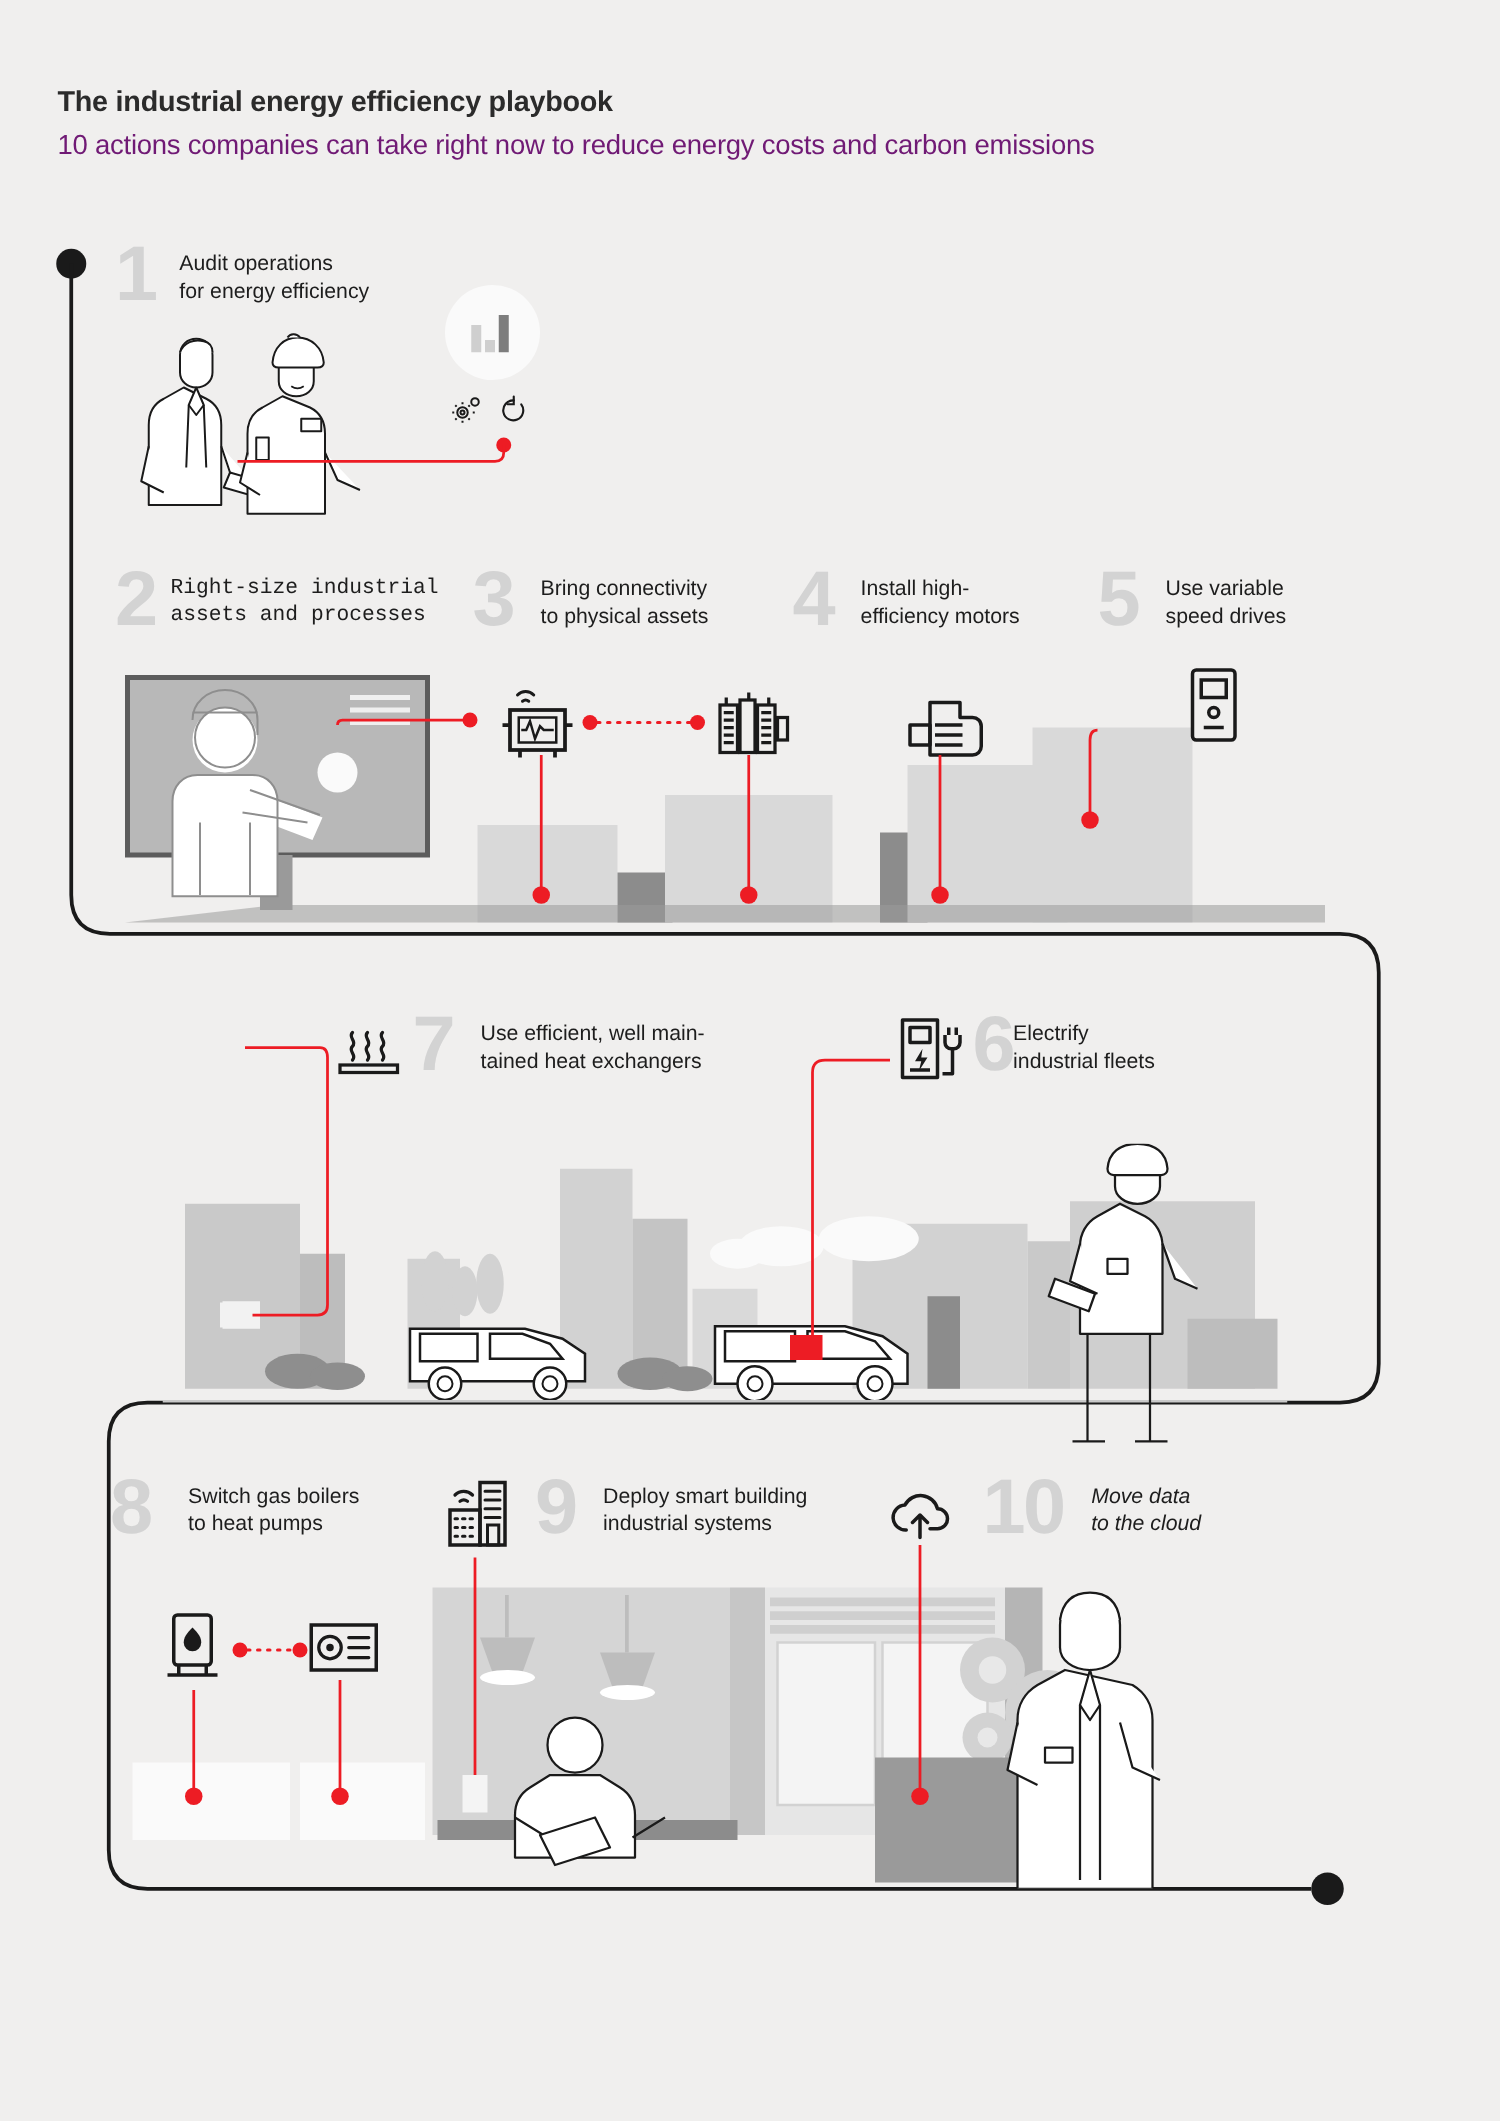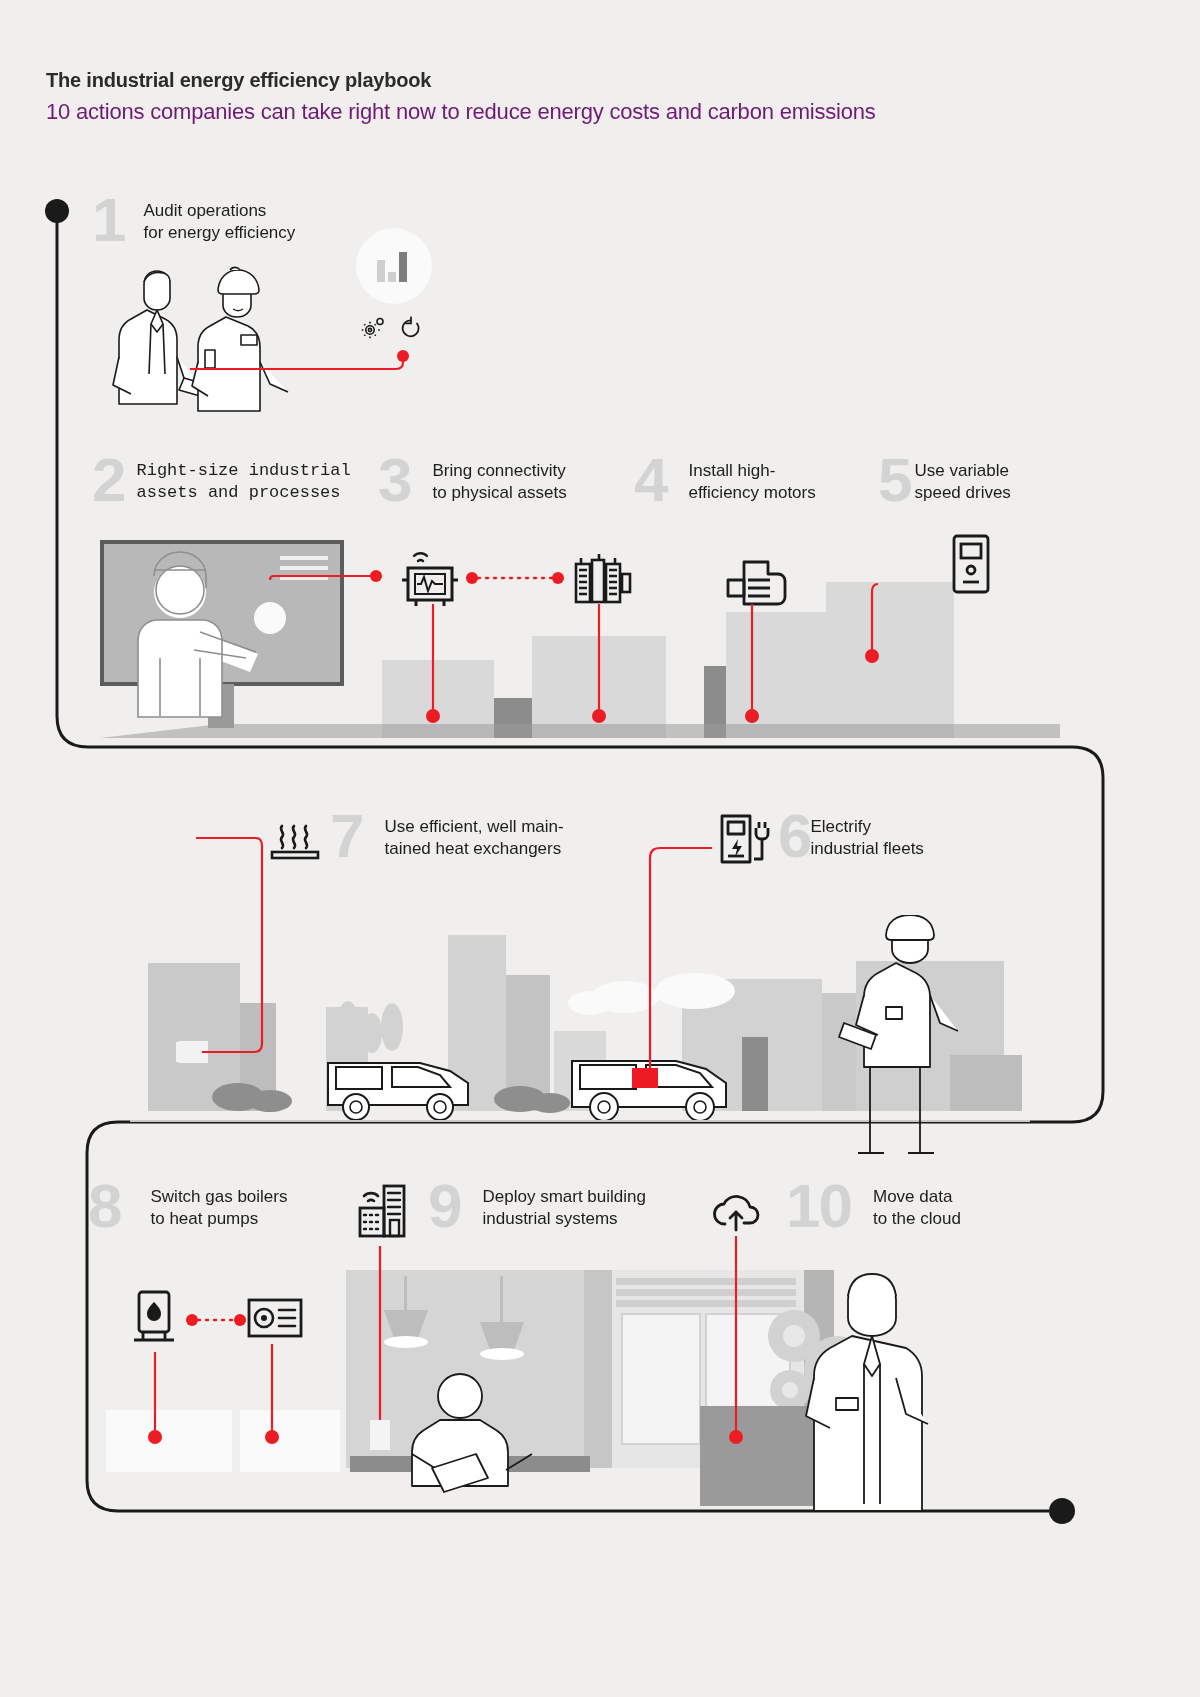--- a/index.html
+++ b/index.html
@@ -7,21 +7,21 @@
     width: 1200px; height: 1697px;
     background: #f0efee;
     font-family: "Liberation Sans", sans-serif;
     overflow: hidden;
   }
   #root { position: relative; width: 1200px; height: 1697px; }
 
   
   .hdr { position: absolute; left: 46px; top: 68px; }
   .hdr h1 {
-    font-size: 20px; font-weight: bold; color: #2b2b2b;
+    font-size: 23px; font-weight: bold; color: #2b2b2b;
     letter-spacing: -0.2px; line-height: 1.2;
   }
   .hdr h2 {
     font-size: 22px; font-weight: normal; color: #701a75;
     margin-top: 7px; letter-spacing: -0.2px; line-height: 1.2;
   }
 
   
   .track { position: absolute; left: 0; top: 0; width: 1200px; height: 1697px;
            pointer-events: none; }
@@ -137,21 +137,21 @@
     <div class="lbl" style="margin-left:22px;">Bring connectivity
 to physical assets</div>
   </div>
   <div class="item" style="left:634px; top:456px;">
     <div class="num">4</div>
     <div class="lbl" style="margin-left:22px;">Install high-
 efficiency motors</div>
   </div>
   <div class="item" style="left:878px; top:456px;">
     <div class="num">5</div>
-    <div class="lbl" style="margin-left:4px;">Use variable
+    <div class="lbl" style="margin-left:22px;">Use variable
 speed drives</div>
   </div>
 
   <svg class="scene" style="left:100px; top:528px;" width="960" height="222" viewBox="0 0 960 222">
 
     <rect x="282" y="132" width="112" height="78" fill="#d9d9d9"></rect>
     <rect x="394" y="170" width="44" height="40" fill="#8c8c8c"></rect>
     <rect x="432" y="108" width="134" height="102" fill="#d9d9d9"></rect>
     <rect x="604" y="138" width="38" height="72" fill="#8c8c8c"></rect>
     <rect x="626" y="84" width="128" height="126" fill="#d9d9d9"></rect>
@@ -366,21 +366,21 @@
     <div class="lbl" style="margin-left:30px;">Switch gas boilers
 to heat pumps</div>
   </div>
   <div class="item" style="left:428px; top:1182px;">
     <div class="num">9</div>
     <div class="lbl" style="margin-left:22px;">Deploy smart building
 industrial systems</div>
   </div>
   <div class="item" style="left:786px; top:1182px;">
     <div class="num small">10</div>
-    <div class="lbl" style="margin-left:22px;">Move data
+    <div class="lbl" style="margin-left:22px;font-style:italic;">Move data
 to the cloud</div>
   </div>
 
   <svg style="position:absolute; left:356px; top:1182px;" width="52" height="58" viewBox="0 0 52 58">
     <g fill="none" stroke="#1a1a1a" stroke-width="2.6" stroke-linecap="round">
       <path d="M8 14a10 10 0 0 1 14 0M12 19a5 5 0 0 1 6 0"></path>
     </g>
     <rect x="28" y="4" width="20" height="50" fill="none" stroke="#1a1a1a" stroke-width="2.8"></rect>
     <rect x="4" y="26" width="24" height="28" fill="none" stroke="#1a1a1a" stroke-width="2.8"></rect>
     <g stroke="#1a1a1a" stroke-width="2.4" stroke-linecap="round">

